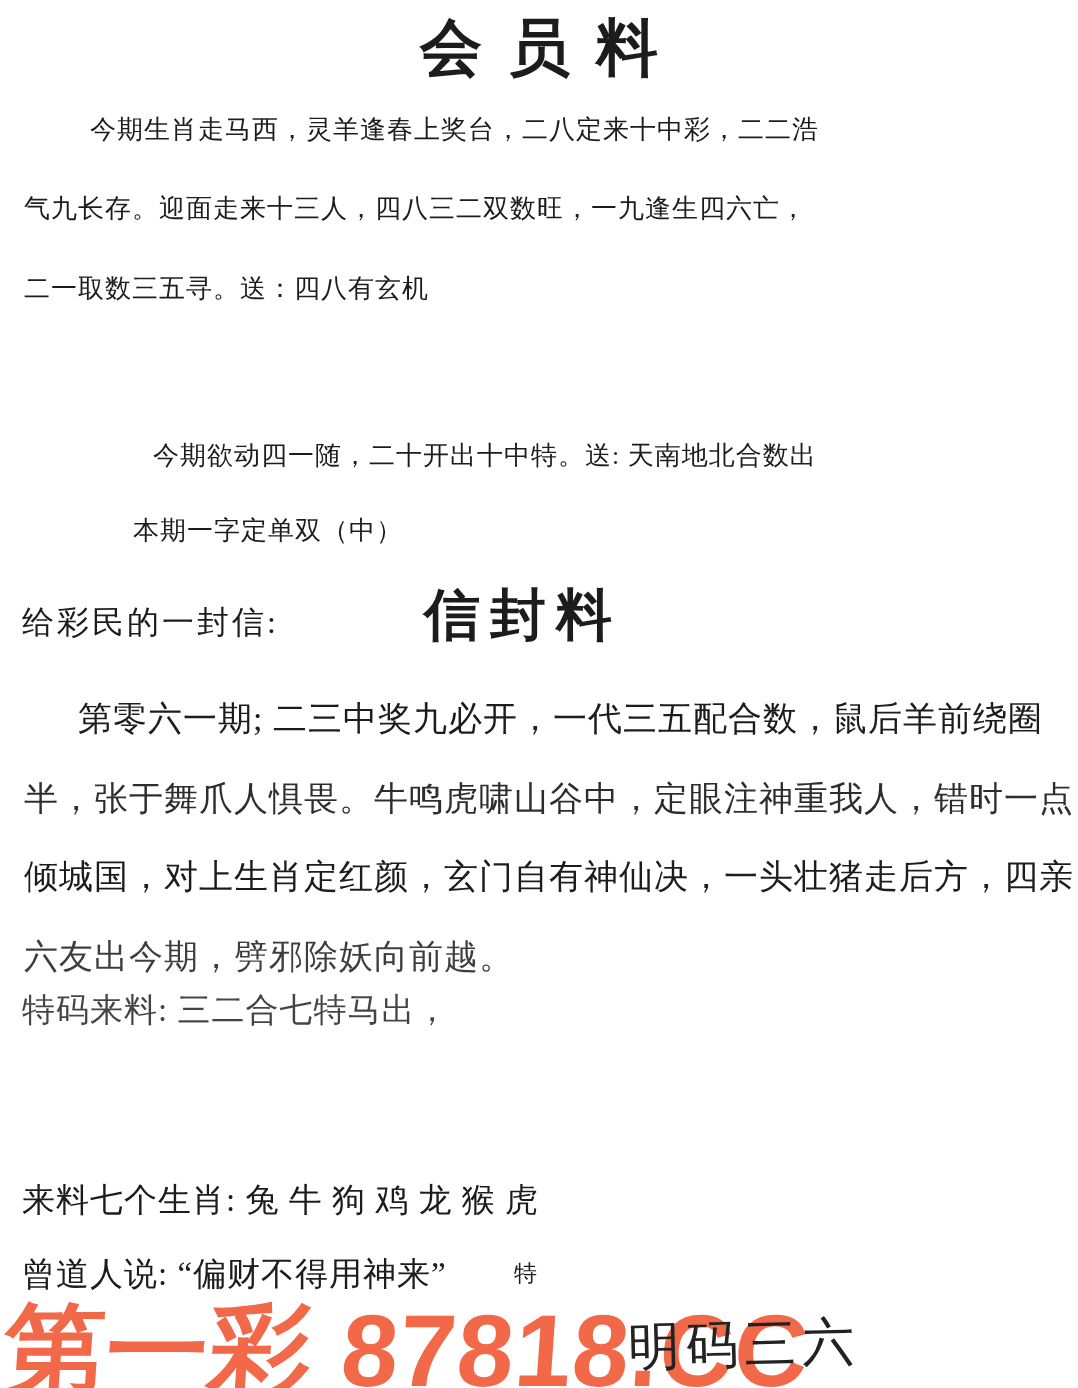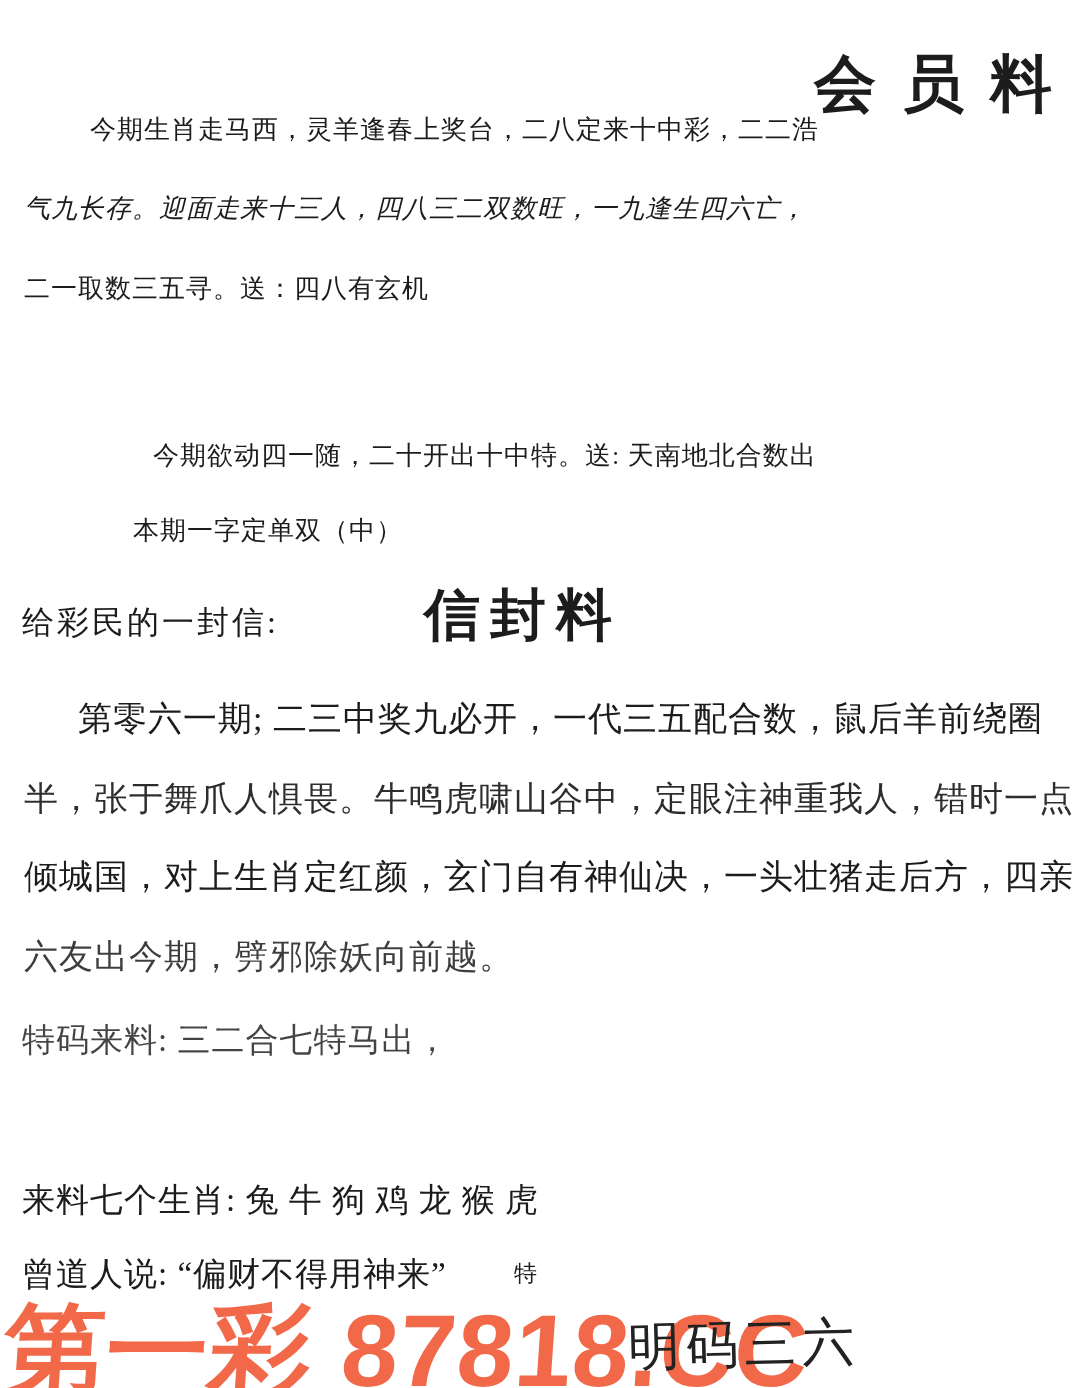--- a/index.html
+++ b/index.html
@@ -10,30 +10,30 @@
     height: 1388px;
     background: #ffffff;
     overflow: hidden;
     font-family: "Liberation Serif", serif;
     color: #1c1c1c;
   }
   .abs { position: absolute; white-space: nowrap; }
 
   .doc-title {
     left: 0; top: 6px; width: 100%;
-    text-align: right;
+    text-align: center;
     font-size: 62px; font-weight: bold;
-    letter-spacing: 26px; text-indent: 26px; margin-top: 36px;
+    letter-spacing: 26px; text-indent: 26px;
   }
   .body1 { font-size: 26px; letter-spacing: 1px; }
   .body2 { font-size: 34px; letter-spacing: 1px; }
   .body3 { font-size: 33px; letter-spacing: 1px; }
 
   .p1l1 { left: 90px;  top: 112px; }
-  .p1l2 { left: 24px;  top: 191px; font-style: italic; }
+  .p1l2 { left: 24px;  top: 191px; }
   .p1l3 { left: 24px;  top: 271px; }
 
   .pei-line { left: 24px; top: 356px; }
   .pei-label { display: inline-block; }
   .pei-text  { display: inline-block; margin-left: 30px; }
 
   .wish-line    { left: 133px; top: 438px; margin-left: 20px; }
   .oddeven-line { left: 133px; top: 513px; }
 
   .letter-label { left: 22px; top: 601px; font-size: 32px; letter-spacing: 3px; }
@@ -42,21 +42,21 @@
     font-size: 56px; font-weight: bold; letter-spacing: 10px;
   }
 
   .p2l1 { left: 78px; top: 696px; }
   .p2l2 { left: 24px; top: 776px; }
   .p2l3 { left: 24px; top: 854px; }
   .p2l4 { left: 24px; top: 934px; }
   .p2l2 { opacity: 0.92; }
   .p2l4 { opacity: 0.85; }
 
-  .tema-line    { left: 22px; top: 1018px; opacity: 0.82; }
+  .tema-line    { left: 22px; top: 988px; opacity: 0.82; }
   .xinfeng-line { left: 22px; top: 1098px; opacity: 0.9; }
   .zodiac-line  { left: 22px; top: 1178px; }
   .quote-line   { left: 22px; top: 1252px; }
   .special-mark { left: 514px; top: 1258px; font-size: 23px; }
 
   .watermark {
     left: 8px; top: 1284px;
     font-family: "Liberation Sans", sans-serif;
     font-size: 102px; font-weight: 900;
     letter-spacing: 1px;

